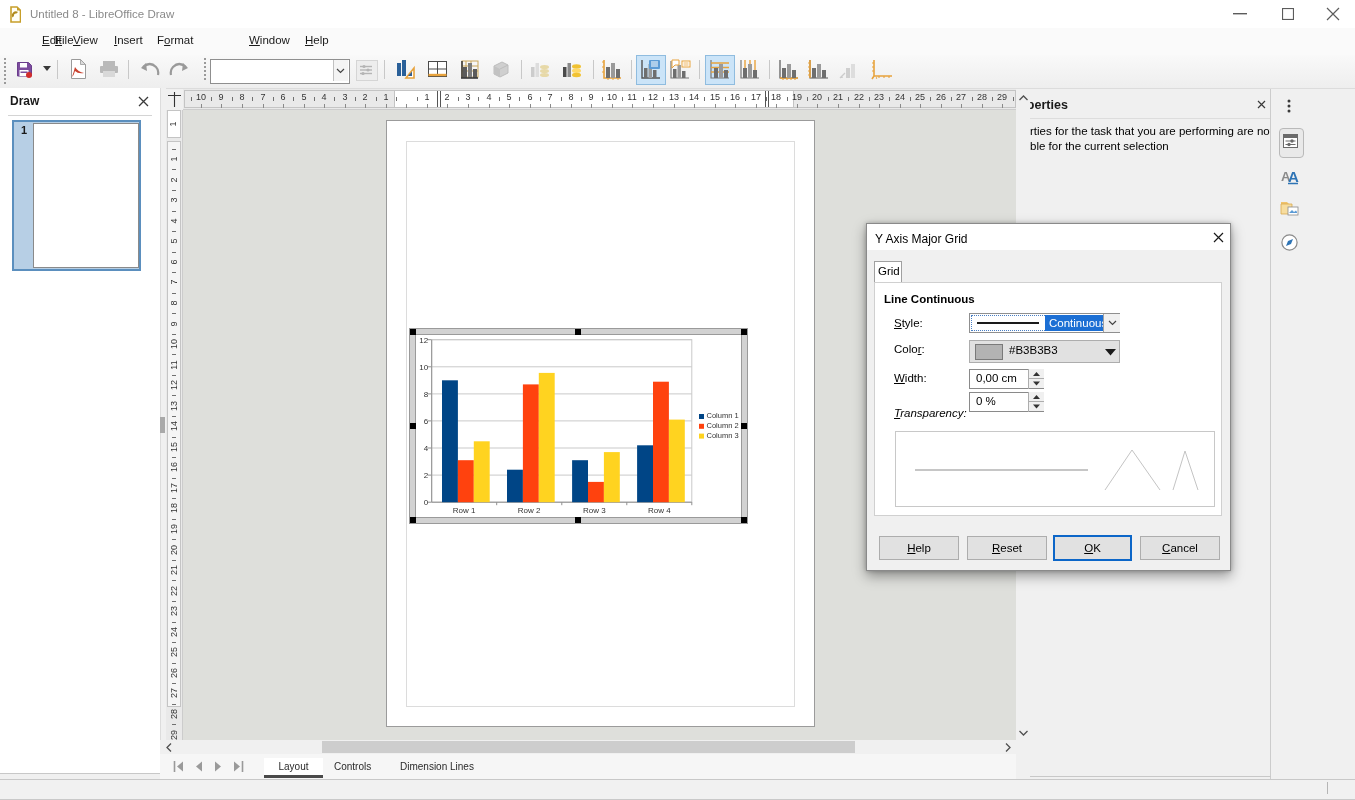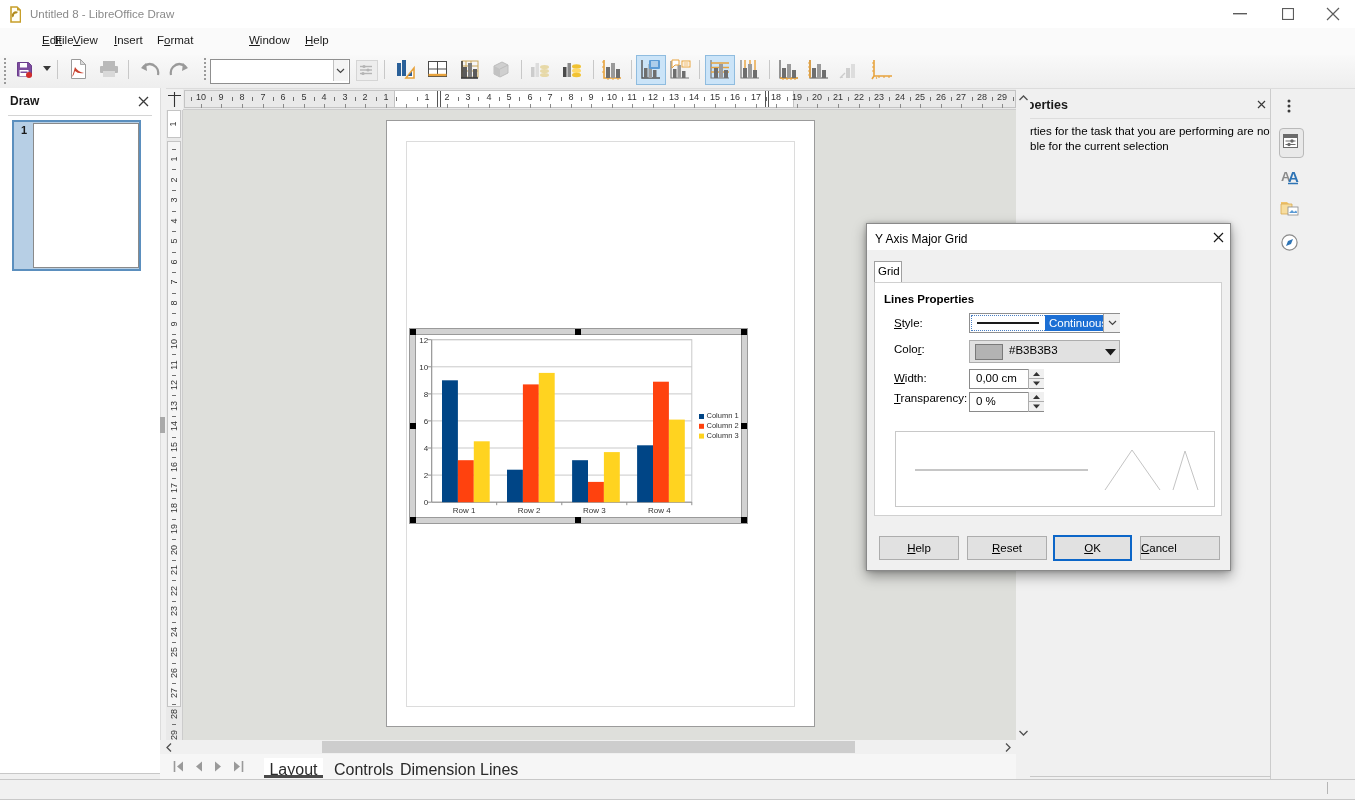--- a/index.html
+++ b/index.html
@@ -504,21 +504,21 @@
 <div class="abs" style="left:160px;top:740px;width:856px;height:14px;background:#f0f0f0;">
  <svg class="abs" style="left:6px;top:3px" width="6" height="9">
       <path d="M5 0.5 L1 4.5 L5 8.5" fill="none" stroke="#505050" stroke-width="1.3"></path>
     </svg>
  <svg class="abs" style="left:845px;top:3px" width="6" height="9">
       <path d="M1 0.5 L5 4.5 L1 8.5" fill="none" stroke="#505050" stroke-width="1.3"></path>
     </svg>
  <div class="abs" style="left:162px;top:1px;width:533px;height:12px;background:#cdcdcd;"></div>
 </div>
 
-<div class="abs" style="left:160px;top:754px;width:856px;height:25px;background:#f6f6f6;font-size:16px;color:#2a2a2a;">
+<div class="abs" style="left:160px;top:754px;width:856px;height:25px;background:#f6f6f6;font-size:10px;color:#2a2a2a;">
  <svg class="abs" style="left:13px;top:7px" width="11" height="11">
       <line x1="1.5" y1="0" x2="1.5" y2="11" stroke="#9a9a9a" stroke-width="1.6"></line>
       <path d="M10 0.5 L4 5.5 L10 10.5 z" fill="#9a9a9a"></path>
     </svg>
  <svg class="abs" style="left:34px;top:7px" width="9" height="11">
       <path d="M8 0.5 L2 5.5 L8 10.5 z" fill="#9a9a9a"></path>
     </svg>
  <svg class="abs" style="left:54px;top:7px" width="9" height="11">
       <path d="M1 0.5 L7 5.5 L1 10.5 z" fill="#9a9a9a"></path>
     </svg>
@@ -584,25 +584,25 @@
  <div class="abs" style="left:0;top:0;width:363px;height:26px;background:#ffffff;"></div>
  <div class="abs" style="left:8px;top:8px;font-size:12px;color:#000;">Y Axis Major Grid</div>
  <svg class="abs" style="left:346px;top:8px" width="11" height="11">
       <path d="M1 1 L10 10 M10 1 L1 10" stroke="#1a1a1a" stroke-width="1.2"></path>
     </svg>
 
  <div class="abs" style="left:7px;top:37px;width:28px;height:22px;background:#ffffff;border:1px solid #a0a0a0;border-bottom:none;box-sizing:border-box;"></div>
  <div class="abs" style="left:11px;top:41px;">Grid</div>
 
  <div class="abs" style="left:7px;top:58px;width:348px;height:234px;background:#ffffff;border:1px solid #d0d0d0;box-sizing:border-box;"></div>
- <div class="abs" style="left:17px;top:68.5px;font-weight:bold;">Lines Properties</div>
+ <div class="abs" style="left:17px;top:68.5px;font-weight:bold;">Line Continuous</div>
  <div class="abs" style="left:27px;top:93px;"><u>S</u>tyle:</div>
  <div class="abs" style="left:27px;top:119px;">Colo<u>r</u>:</div>
  <div class="abs" style="left:27px;top:148px;"><u>W</u>idth:</div>
- <div class="abs" style="left:27px;top:168px;"><u>T</u>ransparency:</div>
+ <div class="abs" style="left:27px;top:183px;font-style:italic;"><u>T</u>ransparency:</div>
 
  <div class="abs" style="left:102px;top:89px;width:151px;height:20px;background:#ffffff;border:1px solid #8f8f8f;box-sizing:border-box;">
    <div class="abs" style="left:1px;top:1px;width:132px;height:16px;outline:1px dotted #4a7fc4;outline-offset:-1px;"></div>
    <div class="abs" style="left:7px;top:8px;width:62px;height:2px;background:#1a1a1a;"></div>
    <div class="abs" style="left:75px;top:1px;width:58px;height:16px;background:#1c6fd4;color:#fff;padding-left:4px;line-height:16px;overflow:hidden;white-space:nowrap;">Continuous</div>
    <div class="abs" style="left:133px;top:0px;width:16px;height:18px;background:#f0f0f0;border-left:1px solid #a0a0a0;">
      <svg style="position:absolute;left:4px;top:6px" width="9" height="6">
           <path d="M1 1 L4.5 4.5 L8 1" fill="none" stroke="#444" stroke-width="1.2"></path>
         </svg>
    </div>
@@ -652,13 +652,13 @@
    <svg style="position:absolute;left:0;top:0" width="318" height="74">
      <line x1="19" y1="38" x2="192" y2="38" stroke="#b3b3b3" stroke-width="1.6"></line>
      <path d="M209 58 L236 18 L264 58" fill="none" stroke="#c4c4c4" stroke-width="1"></path>
      <path d="M277 58 L289 19 L302 58" fill="none" stroke="#c4c4c4" stroke-width="1"></path>
    </svg>
  </div>
 
  <div class="abs" style="left:12px;top:312px;width:80px;height:24px;background:#e1e1e1;border:1px solid #adadad;box-sizing:border-box;text-align:center;line-height:22px;"><u>H</u>elp</div>
  <div class="abs" style="left:100px;top:312px;width:80px;height:24px;background:#e1e1e1;border:1px solid #adadad;box-sizing:border-box;text-align:center;line-height:22px;"><u>R</u>eset</div>
  <div class="abs" style="left:186px;top:311px;width:79px;height:26px;background:#e1e1e1;border:2px solid #0c66c8;box-sizing:border-box;text-align:center;line-height:22px;"><u>O</u>K</div>
- <div class="abs" style="left:273px;top:312px;width:80px;height:24px;background:#e1e1e1;border:1px solid #adadad;box-sizing:border-box;text-align:left;line-height:22px;"><u>C</u>ancel</div>
+ <div class="abs" style="left:273px;top:312px;width:80px;height:24px;background:#e1e1e1;border:1px solid #adadad;box-sizing:border-box;text-align:center;line-height:22px;"><u>C</u>ancel</div>
 </div>
 </body></html>

